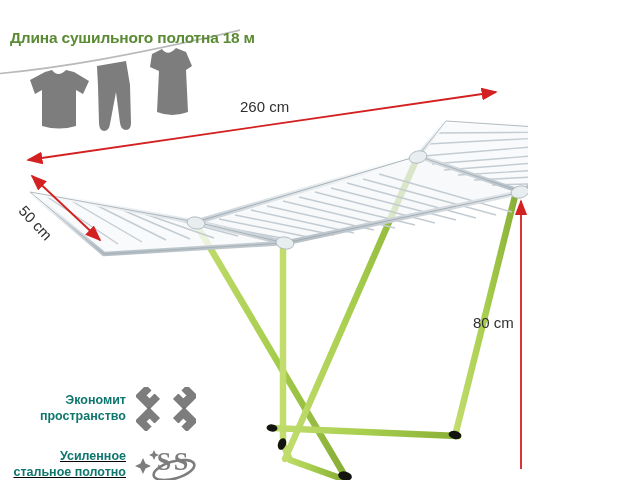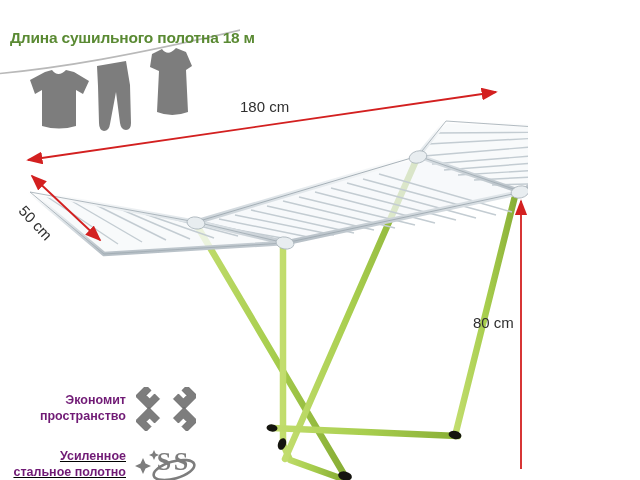--- a/index.html
+++ b/index.html
@@ -66,21 +66,21 @@
     transform-origin: left top;
   }
 
   
   .feature {
     position: absolute;
     display: flex;
     align-items: center;
   }
   .feature-text {
-    color: #701a75;
+    color: #0f766e;
     font-family: "Liberation Sans", sans-serif;
     font-weight: bold;
     font-size: 12.5px;
     line-height: 1.25;
     text-align: right;
     white-space: pre-line;
   }
   .feature-icon {
     flex: 0 0 auto;
     display: block;
@@ -244,21 +244,21 @@
       <ellipse cx="520" cy="148" rx="9" ry="6" transform="rotate(-12 520 148)"></ellipse>
     </g>
 
     <g stroke="#d32020" stroke-width="1.8" fill="none">
       <line x1="28" y1="116" x2="496" y2="48" marker-start="url(#arrowStart)" marker-end="url(#arrowEnd)"></line>
       <line x1="32" y1="132" x2="100" y2="196" marker-start="url(#arrowStart)" marker-end="url(#arrowEnd)"></line>
       <line x1="521" y1="425" x2="521" y2="157" marker-end="url(#arrowEnd)"></line>
     </g>
   </svg>
 
-  <div class="dim-label" id="dim-180">180 cm</div>
+  <div class="dim-label" id="dim-180">260 cm</div>
   <div class="dim-label" id="dim-50">50 cm</div>
   <div class="dim-label" id="dim-90">80 cm</div>
 
   <div class="feature" id="feature-space">
     <div class="feature-text">Экономит
 пространство</div>
     <svg class="feature-icon" width="60" height="44" viewBox="0 0 60 44">
       <g fill="#7d7d7d" stroke="#5f5f5f" stroke-width="0.7">
 
         <path d="M 2 3 L 9 3 L 9 10 L 14 10 L 14 3 L 21 3

